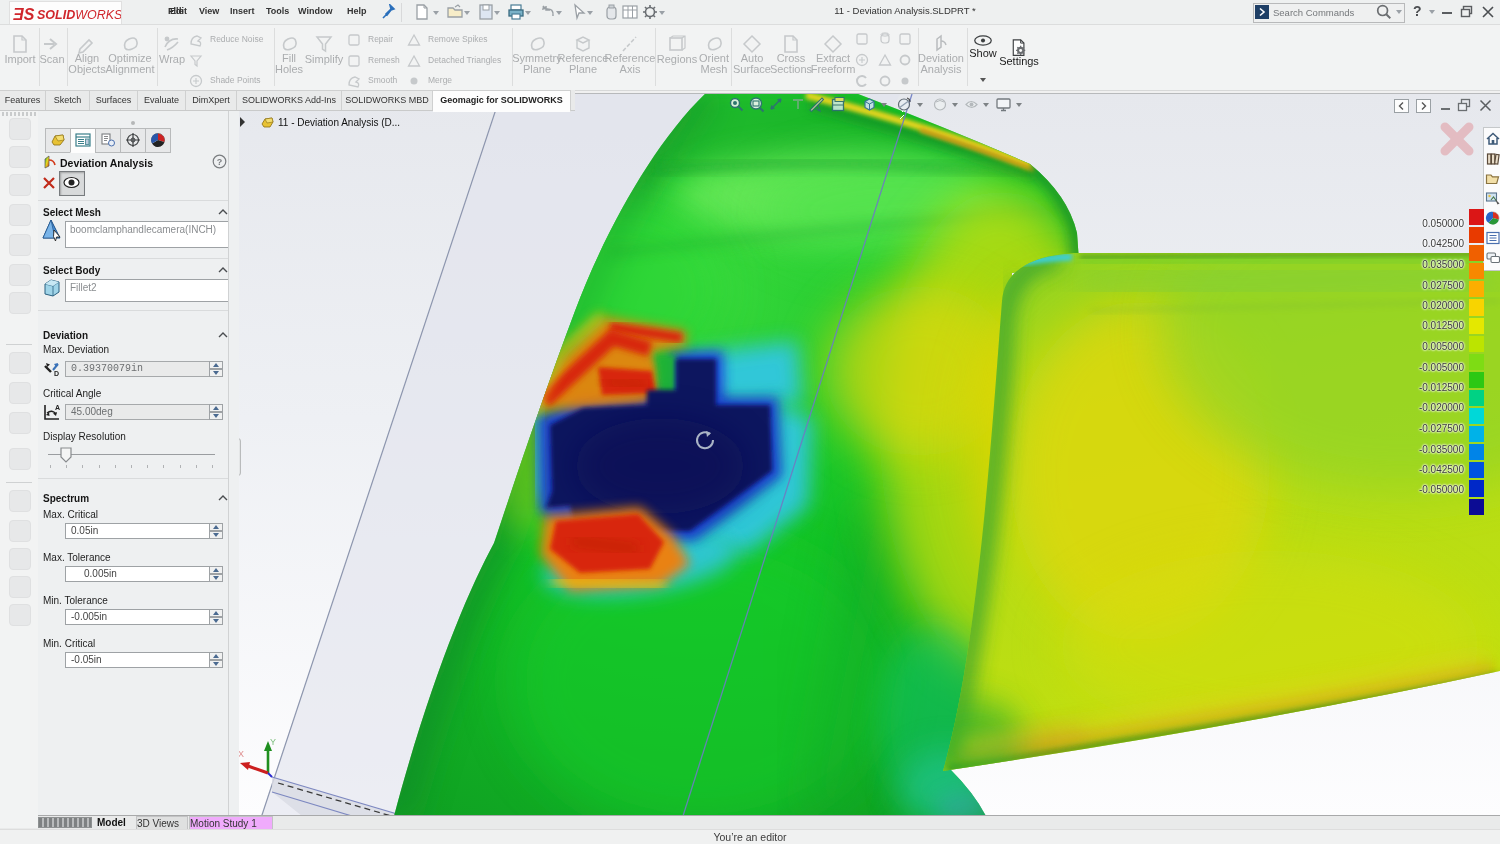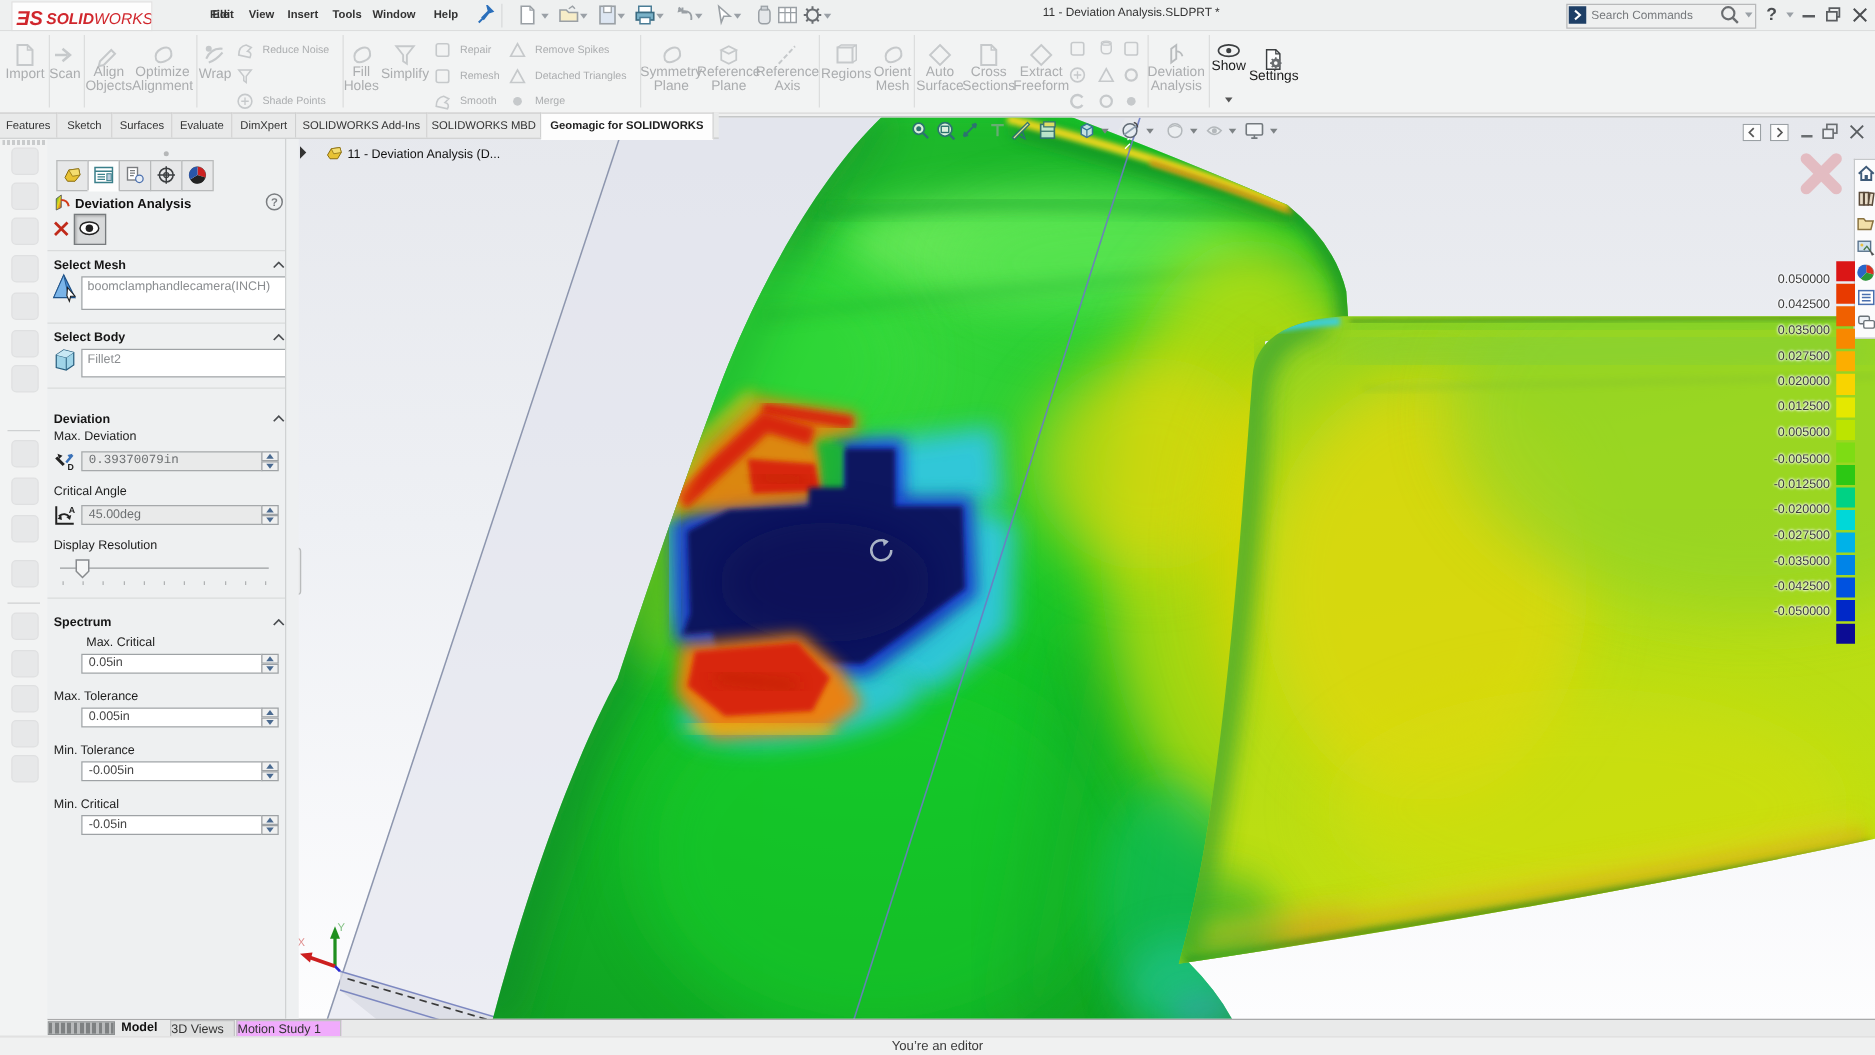--- a/index.html
+++ b/index.html
@@ -584,30 +584,30 @@
     <div class="abs" style="left:109px;top:355px;width:1px;height:3px;background:#b0b2b4;"></div>
     <div class="abs" style="left:125px;top:355px;width:1px;height:3px;background:#b0b2b4;"></div>
     <div class="abs" style="left:142px;top:355px;width:1px;height:3px;background:#b0b2b4;"></div>
     <div class="abs" style="left:158px;top:355px;width:1px;height:3px;background:#b0b2b4;"></div>
     <div class="abs" style="left:174px;top:355px;width:1px;height:3px;background:#b0b2b4;"></div>
 <div class="abs psep" style="left:0px;top:368px;width:194px;"></div>
 <div class="abs sechead" style="left:5px;top:383px;">Spectrum</div>
 <svg class="abs" style="left:180px;top:385px" width="10" height="6" viewBox="0 0 10 6">
       <path d="M1 5 L5 1 L9 5" stroke="#4a4d50" stroke-width="1.4" fill="none"></path>
     </svg>
-<div class="abs plabel" style="left:5px;top:399px;margin-left:26px;">Max. Critical</div>
+<div class="abs plabel" style="left:5px;top:399px;">Max. Critical</div>
 <div class="abs pbox" style="left:27px;top:413px;width:138px;height:14px;line-height:14px;padding-left:5px;">0.05in</div>
     <div class="abs spin" style="left:171px;top:413px;height:6px;">
       <div class="upar"></div>
     </div>
     <div class="abs spin" style="left:171px;top:421px;height:6px;">
       <div class="dnar"></div>
     </div>
 <div class="abs plabel" style="left:5px;top:442px;">Max. Tolerance</div>
-<div class="abs pbox" style="left:27px;top:456px;width:138px;height:14px;line-height:14px;padding-left:5px;">0.005in</div>
+<div class="abs pbox" style="left:27px;top:456px;width:138px;height:14px;line-height:14px;padding-left:18px;">0.005in</div>
     <div class="abs spin" style="left:171px;top:456px;height:6px;">
       <div class="upar"></div>
     </div>
     <div class="abs spin" style="left:171px;top:464px;height:6px;">
       <div class="dnar"></div>
     </div>
 <div class="abs plabel" style="left:5px;top:485px;">Min. Tolerance</div>
 <div class="abs pbox" style="left:27px;top:499px;width:138px;height:14px;line-height:14px;padding-left:5px;">-0.005in</div>
     <div class="abs spin" style="left:171px;top:499px;height:6px;">
       <div class="upar"></div>

